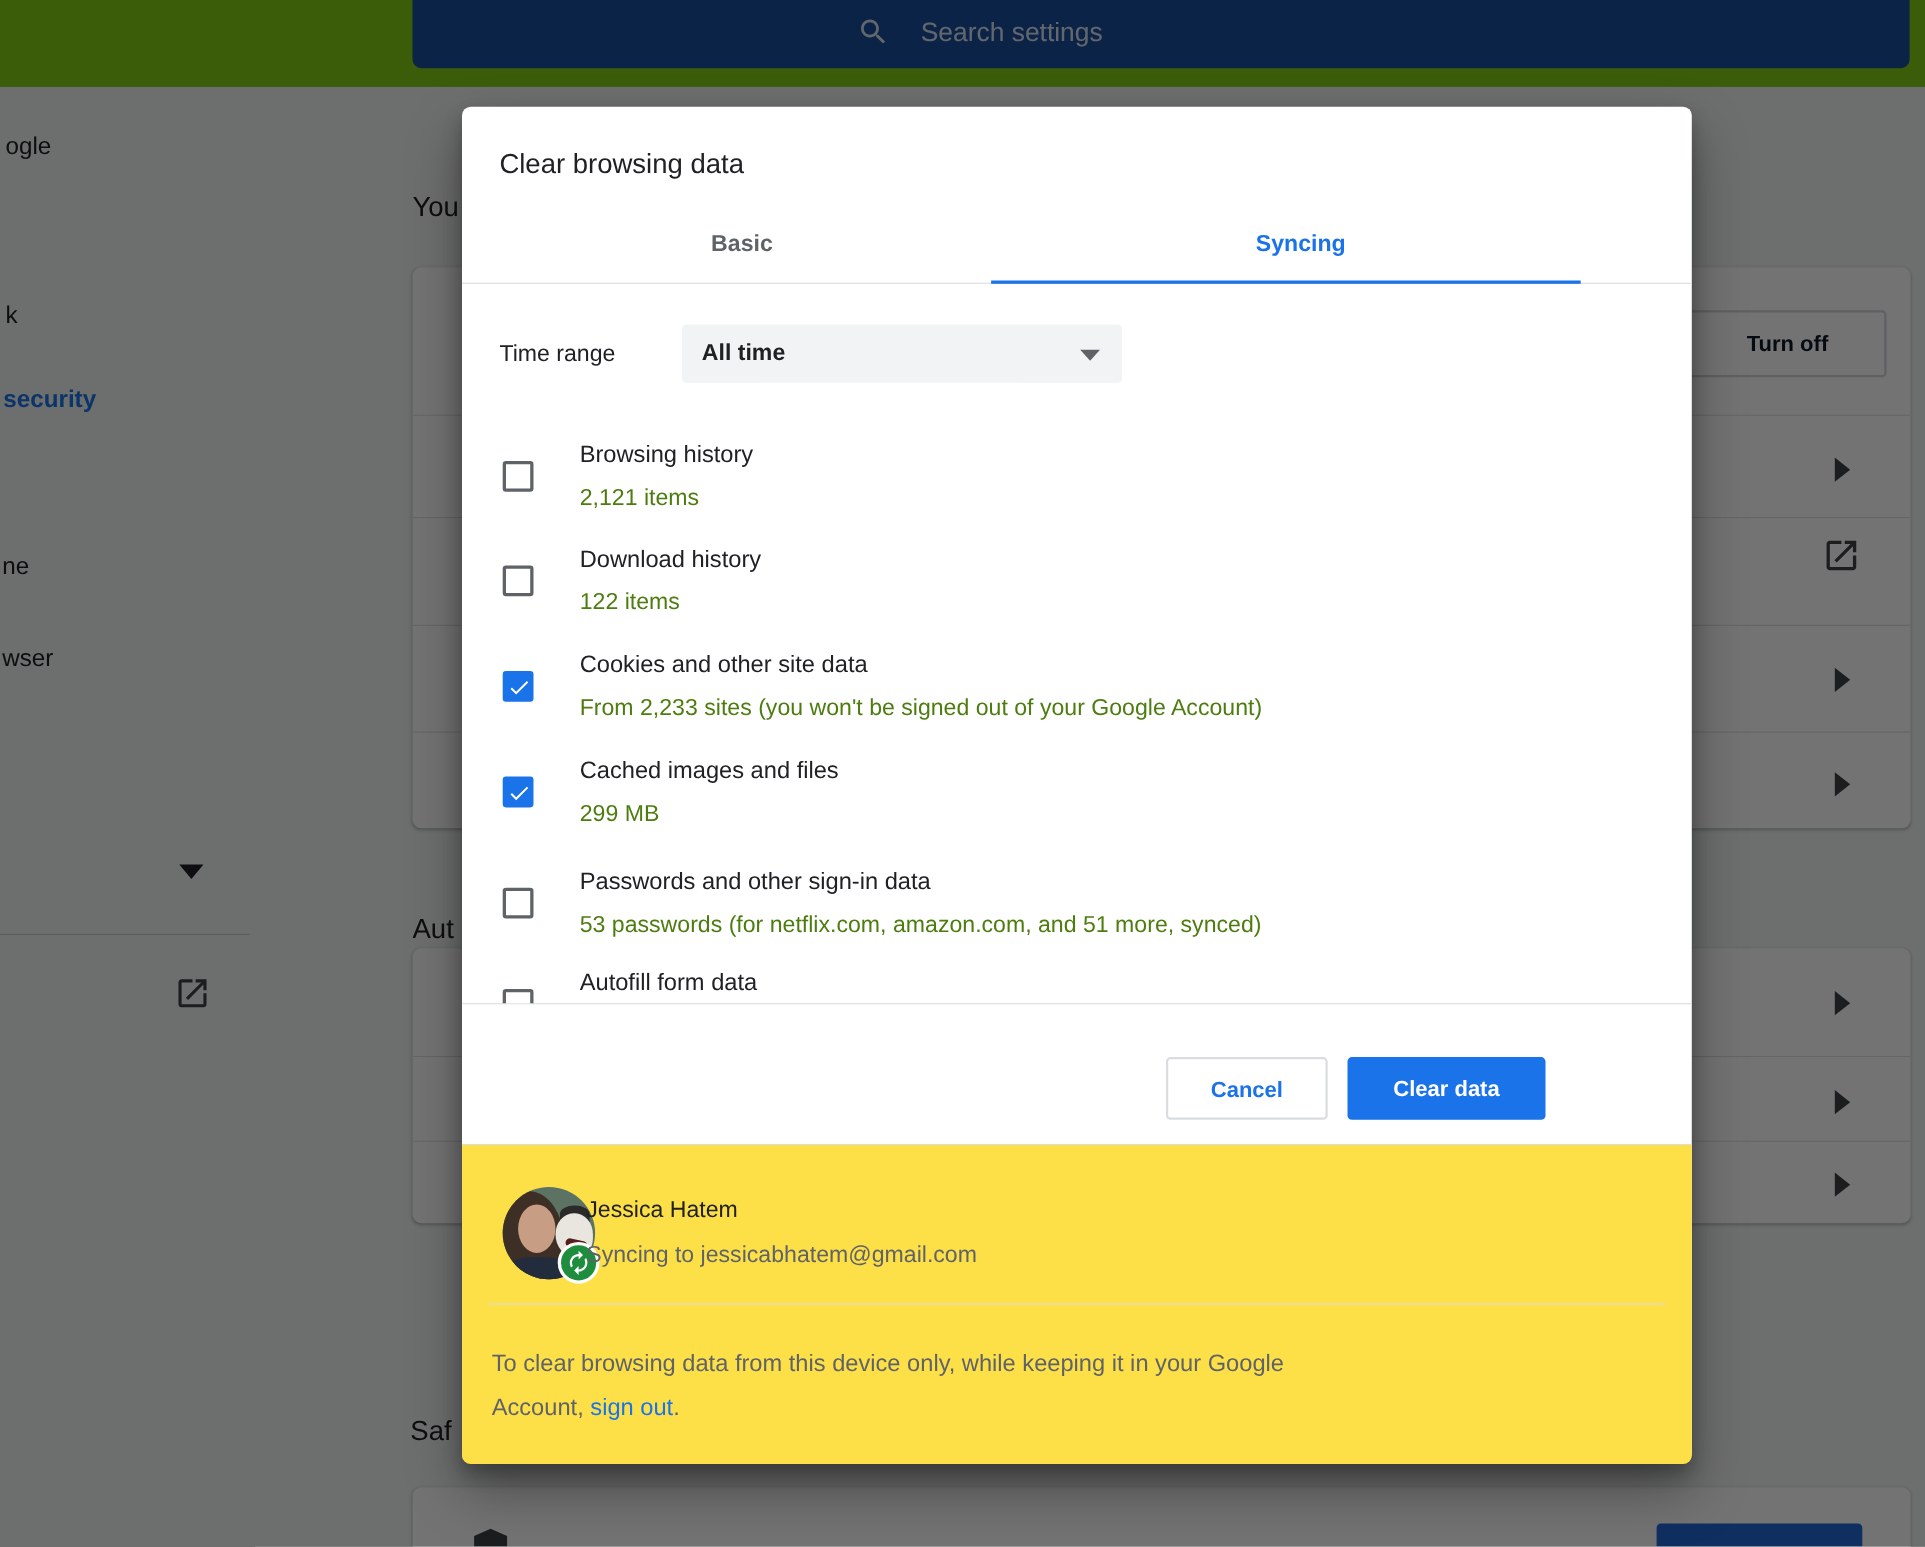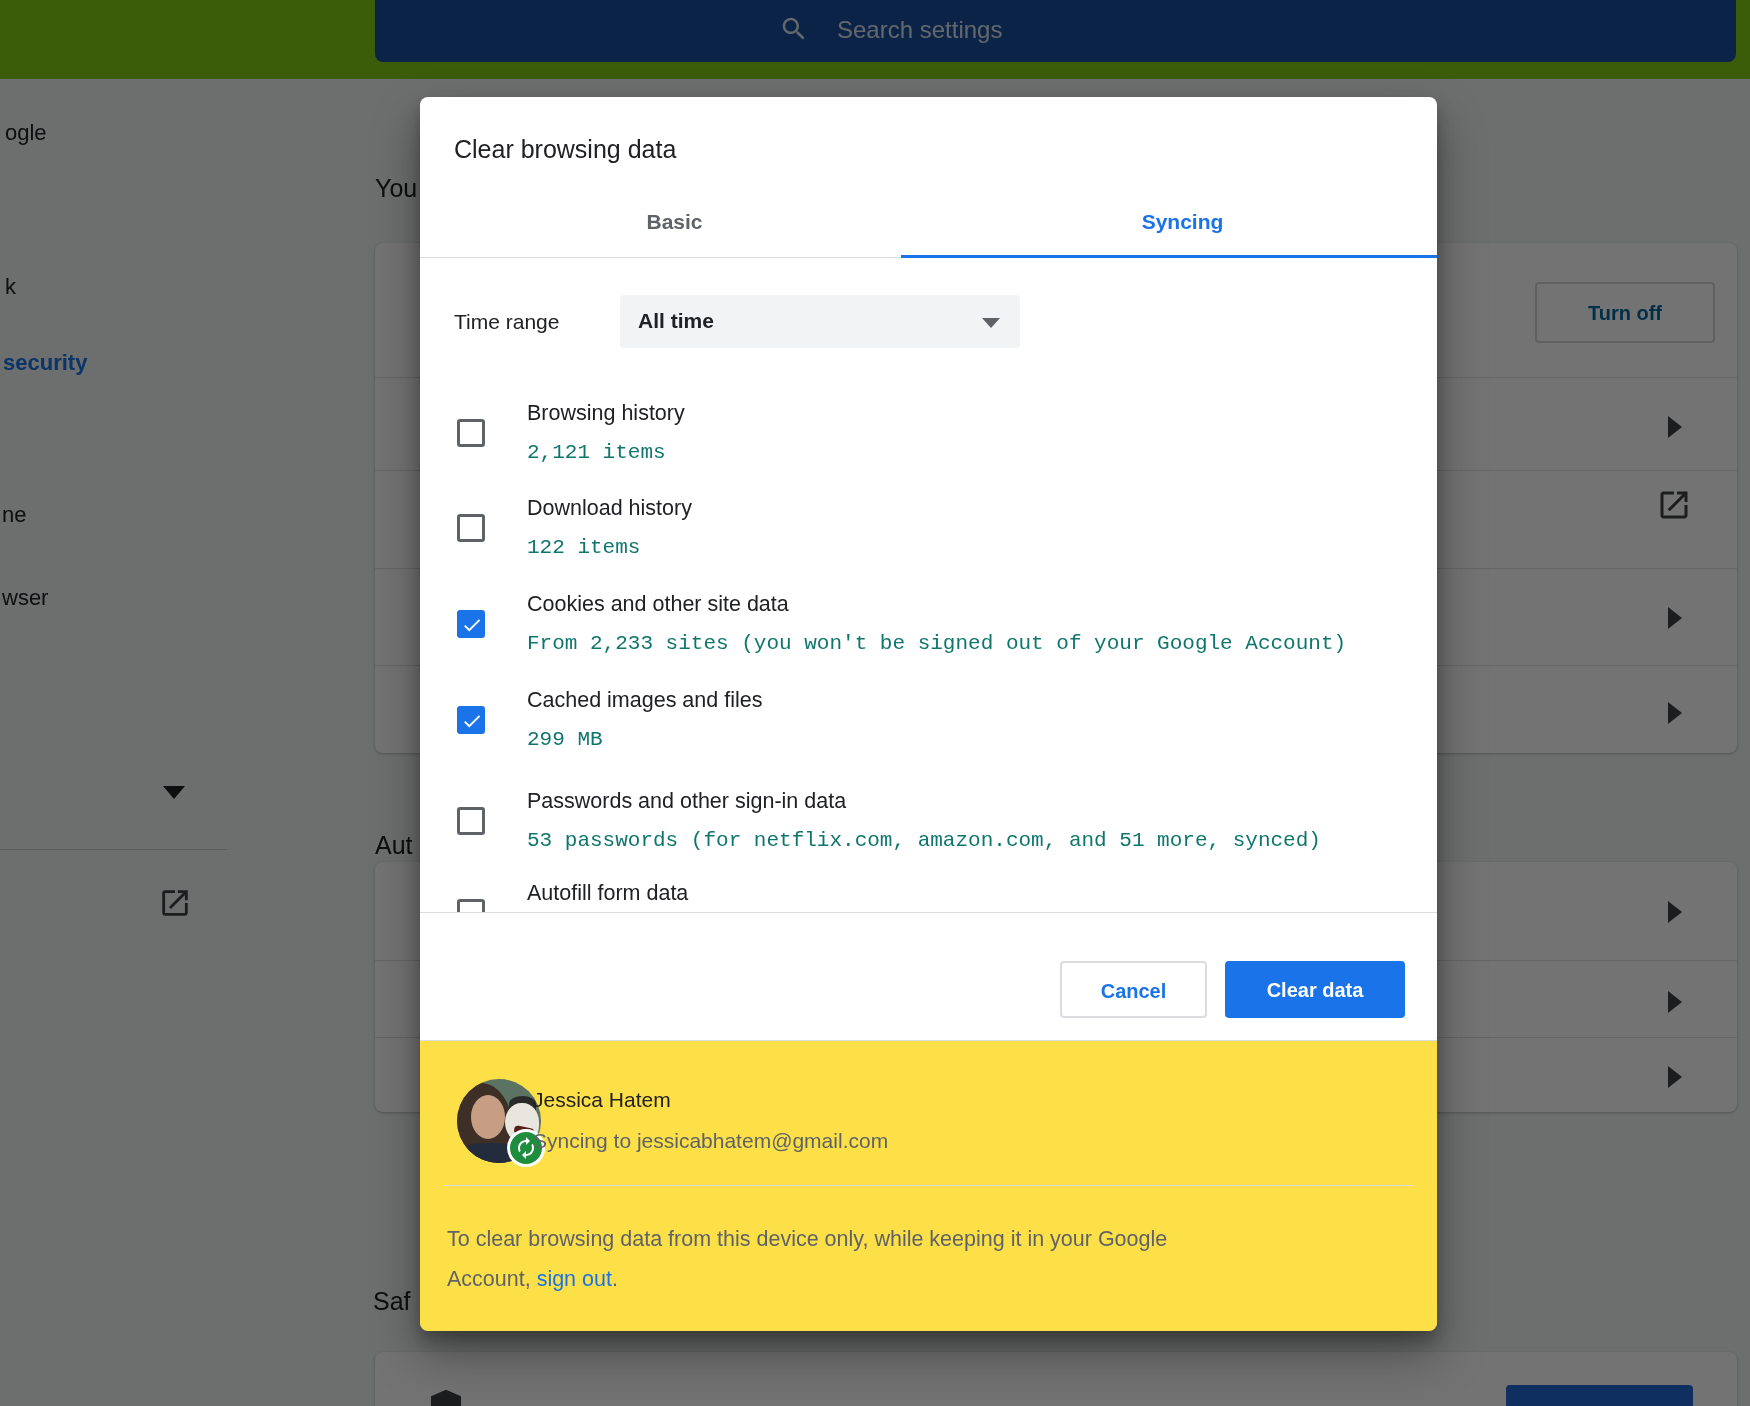--- a/index.html
+++ b/index.html
@@ -28,31 +28,31 @@
   .card{position:absolute;left:375px;width:1362px;background:#fff;border-radius:8px;
         box-shadow:0 1px 3px rgba(0,0,0,.25);}
   .card1{top:243px;height:510px;}
   .card2{top:862px;height:250px;}
   .card3{top:1352px;height:80px;}
   .row-div{position:absolute;left:0;right:0;height:1px;background:#e0e0e0;}
   .chev{position:absolute;width:0;height:0;border-top:11px solid transparent;
         border-bottom:11px solid transparent;border-left:14px solid #3f4246;}
   .turnoff{position:absolute;left:1160px;top:39px;width:180px;height:61px;box-sizing:border-box;
            border:2px solid #d0d4da;border-radius:4px;background:transparent;
-           color:#0369a1;font-size:20px;font-weight:bold;line-height:57px;text-align:center;
+           color:#0f172a;font-size:20px;font-weight:bold;line-height:57px;text-align:center;
            font-family:"Liberation Sans",sans-serif;}
   .checkbtn{position:absolute;left:1131px;top:33px;width:187px;height:50px;background:#2569d8;
             border-radius:4px;}
   .shieldic{position:absolute;left:51px;top:34px;width:40px;height:44px;}
 
   
   .overlay{position:absolute;inset:0;background:rgba(0,0,0,0.55);z-index:2;}
 
   
-  .dialog{position:absolute;left:420px;top:97px;width:1017px;height:1233px;background:#fff;
+  .dialog{position:absolute;left:420px;top:97px;width:1118px;height:1233px;background:#fff;
           border-radius:8px;z-index:3;box-shadow:0 10px 16px rgba(0,0,0,.25),0 24px 48px rgba(0,0,0,.35);}
   .dlg-title{position:absolute;left:34px;top:36px;font-size:25px;line-height:32px;color:#202124;}
   .tab{position:absolute;top:90px;width:509px;height:69px;line-height:69px;text-align:center;
        font-size:21px;font-weight:bold;cursor:default;}
   .tab-basic{left:0;color:#5f6368;}
   .tab-advanced{left:508px;color:#1a73e8;}
   .tabs-border{position:absolute;left:0;right:0;top:160px;height:1px;background:#dadce0;}
   .tab-underline{position:absolute;left:481px;top:158px;width:536px;height:3px;background:#1a73e8;}
 
   .dlg-body{position:absolute;left:0;right:0;top:162px;height:653px;overflow:hidden;
@@ -65,21 +65,21 @@
             border-left:9px solid transparent;border-right:9px solid transparent;
             border-top:10px solid #5f6368;}
 
   .cbrow{position:absolute;left:0;width:100%;height:96px;}
   .cb{position:absolute;left:37px;top:21px;width:28px;height:28px;box-sizing:border-box;
       border:3px solid #5f6368;border-radius:3px;background:#fff;}
   .cb svg{display:none;position:absolute;left:1px;top:1px;}
   .cbrow.checked .cb{background:#1a73e8;border-color:#1a73e8;}
   .cbrow.checked .cb svg{display:block;}
   .cb-label{position:absolute;left:107px;top:0;font-size:21.5px;line-height:30px;color:#202124;white-space:nowrap;}
-  .cb-detail{position:absolute;left:107px;top:40px;font-size:21px;line-height:30px;color:#0f766e;white-space:nowrap;font-family:Liberation Mono, monospace;}
+  .cb-detail{position:absolute;left:107px;top:40px;font-size:21px;line-height:30px;color:#4d7c0f;white-space:nowrap;}
 
   .dlg-btn{position:absolute;top:864px;height:57px;box-sizing:border-box;border-radius:4px;
            font-size:20px;font-weight:bold;line-height:54px;text-align:center;
            font-family:"Liberation Sans",sans-serif;}
   .btn-cancel{left:640px;width:147px;background:#fff;border:2px solid #dadce0;color:#1a73e8;}
   .btn-clear{left:805px;width:180px;background:#1a73e8;border:none;color:#fff;line-height:57px;}
 
   .dlg-footer{position:absolute;left:0;right:0;top:943px;height:290px;background:#fde047;
               border-top:1px solid #dadce0;border-radius:0 0 8px 8px;}
   .avatar{position:absolute;left:37px;top:38px;width:84px;height:84px;border-radius:50%;

